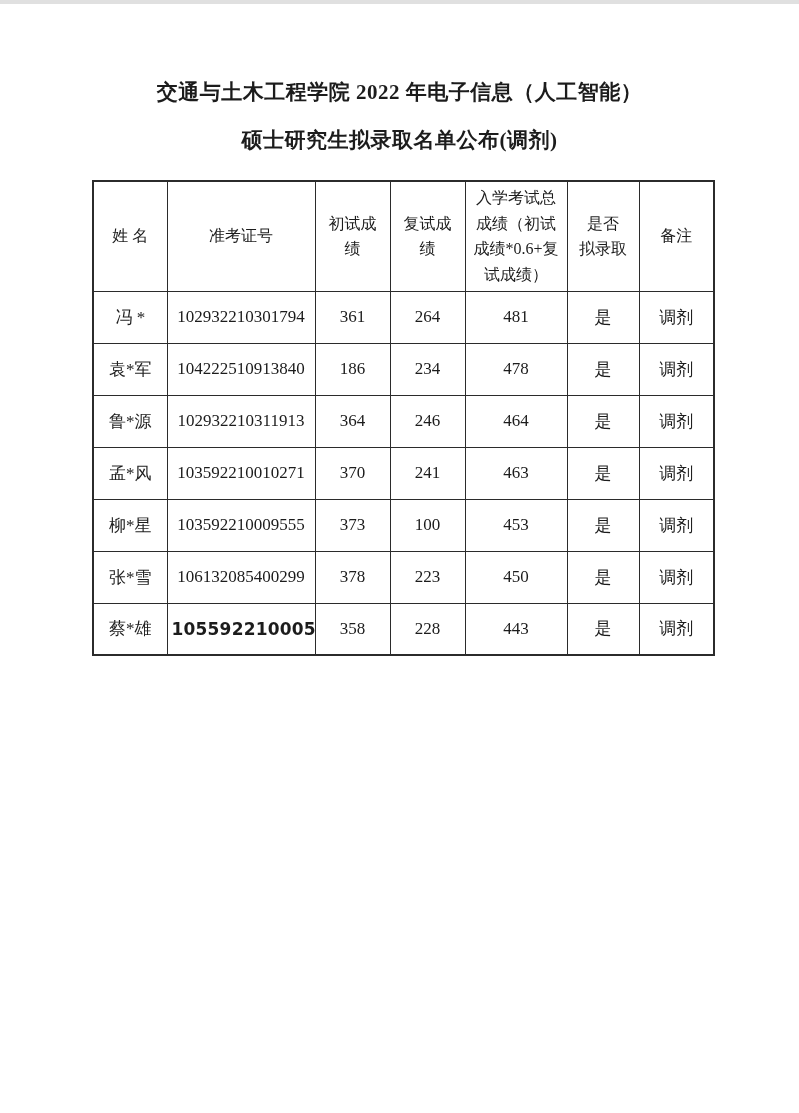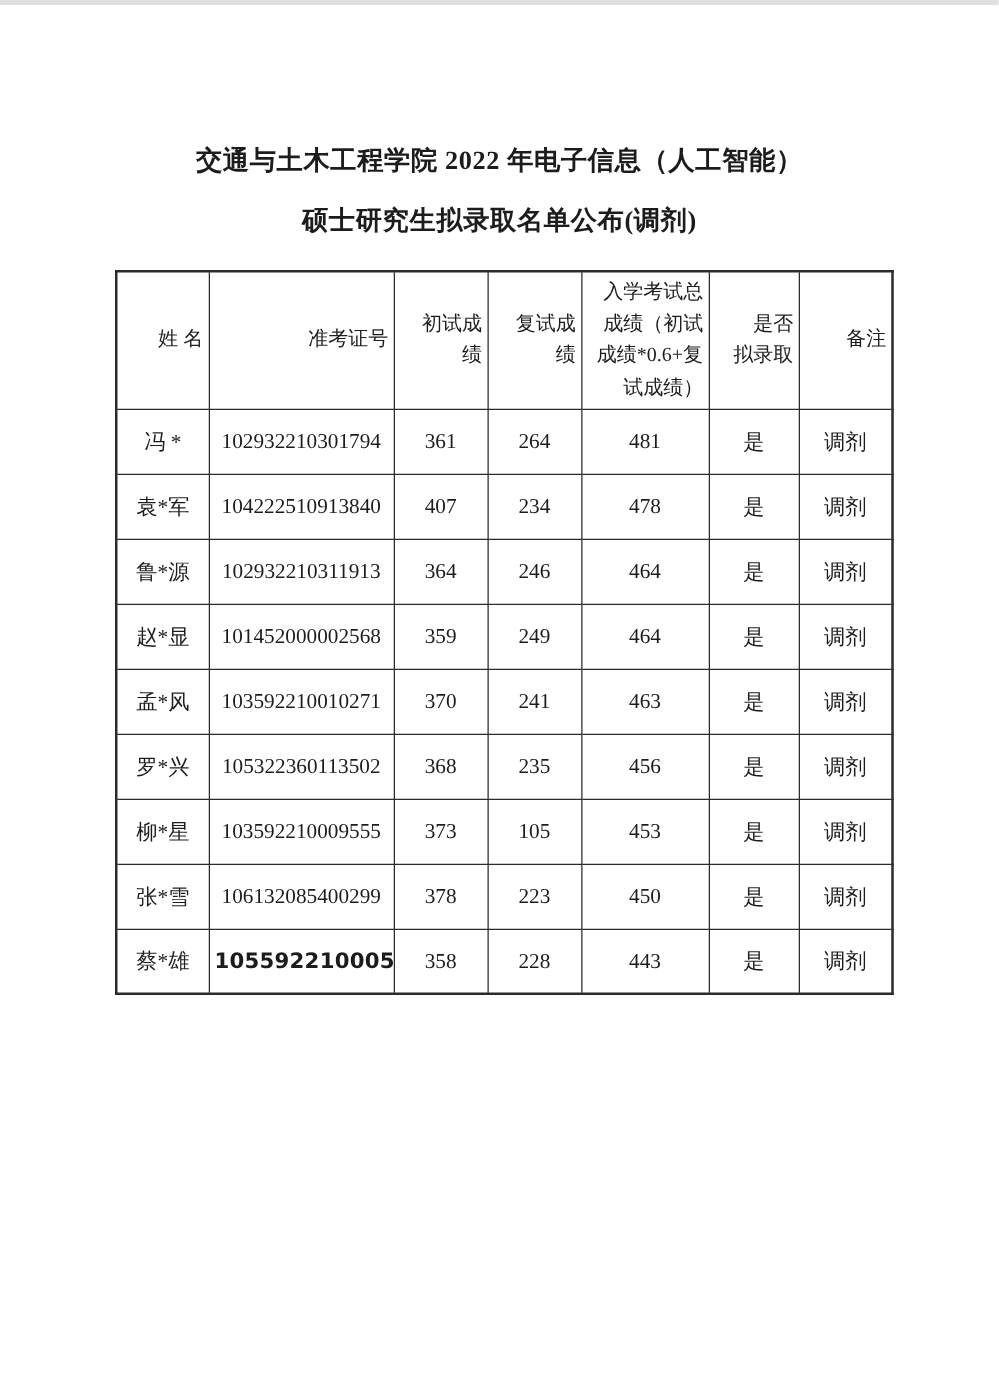--- a/index.html
+++ b/index.html
@@ -26,21 +26,21 @@
     background: var(--top-edge);
   }
   .doc-title {
     margin: 0;
     text-align: center;
     font-size: 21px;
     font-weight: bold;
     letter-spacing: 0.5px;
     line-height: 28px;
   }
-  .title-line1 { padding-top: 114px; }
+  .title-line1 { padding-top: 78px; }
   .title-line2 { margin-top: 20px; }
   table.admission {
     border-collapse: collapse;
     table-layout: fixed;
     width: 621px;
     margin: 26px 0 0 92px;
     border: 2px solid var(--border);
   }
   .admission th, .admission td {
     border: 1px solid var(--border);
@@ -48,21 +48,20 @@
     vertical-align: middle;
     padding: 0 4px;
     overflow: hidden;
   }
   .admission thead tr { height: 110px; }
   .admission th {
     font-weight: normal;
     font-size: 16px;
     line-height: 1.6;
     white-space: pre-line;
-    text-align: right;
   }
   .admission tbody tr { height: 52px; }
   .admission td { font-size: 17px; }
   .exam-bold {
     font-family: "DejaVu Sans", "Liberation Sans", sans-serif;
     font-weight: bold;
     font-size: 15px;
     letter-spacing: 0.2px;
   }
 </style>
@@ -108,67 +107,49 @@
         <td>102932210301794</td>
         <td>361</td>
         <td>264</td>
         <td>481</td>
         <td>是</td>
         <td>调剂</td>
       </tr>
       <tr>
         <td>袁*军</td>
         <td>104222510913840</td>
-        <td>407</td>
+        <td>186</td>
         <td>234</td>
         <td>478</td>
         <td>是</td>
         <td>调剂</td>
       </tr>
       <tr>
         <td>鲁*源</td>
         <td>102932210311913</td>
         <td>364</td>
         <td>246</td>
         <td>464</td>
         <td>是</td>
         <td>调剂</td>
       </tr>
       <tr>
-        <td>赵*显</td>
-        <td>101452000002568</td>
-        <td>359</td>
-        <td>249</td>
-        <td>464</td>
-        <td>是</td>
-        <td>调剂</td>
-      </tr>
-      <tr>
         <td>孟*风</td>
         <td>103592210010271</td>
         <td>370</td>
         <td>241</td>
         <td>463</td>
         <td>是</td>
         <td>调剂</td>
       </tr>
       <tr>
-        <td>罗*兴</td>
-        <td>105322360113502</td>
-        <td>368</td>
-        <td>235</td>
-        <td>456</td>
-        <td>是</td>
-        <td>调剂</td>
-      </tr>
-      <tr>
         <td>柳*星</td>
         <td>103592210009555</td>
         <td>373</td>
-        <td>105</td>
+        <td>100</td>
         <td>453</td>
         <td>是</td>
         <td>调剂</td>
       </tr>
       <tr>
         <td>张*雪</td>
         <td>106132085400299</td>
         <td>378</td>
         <td>223</td>
         <td>450</td>

